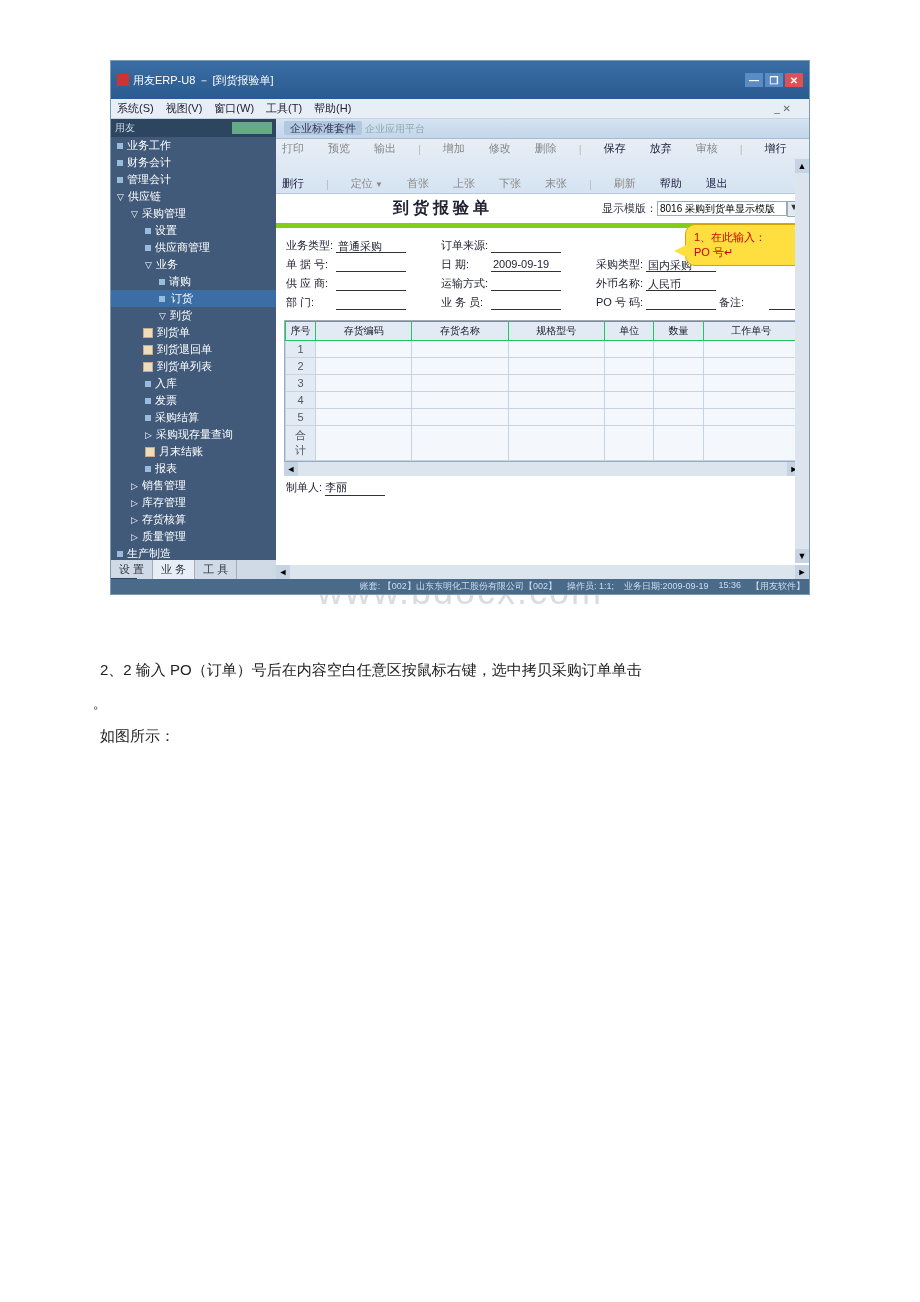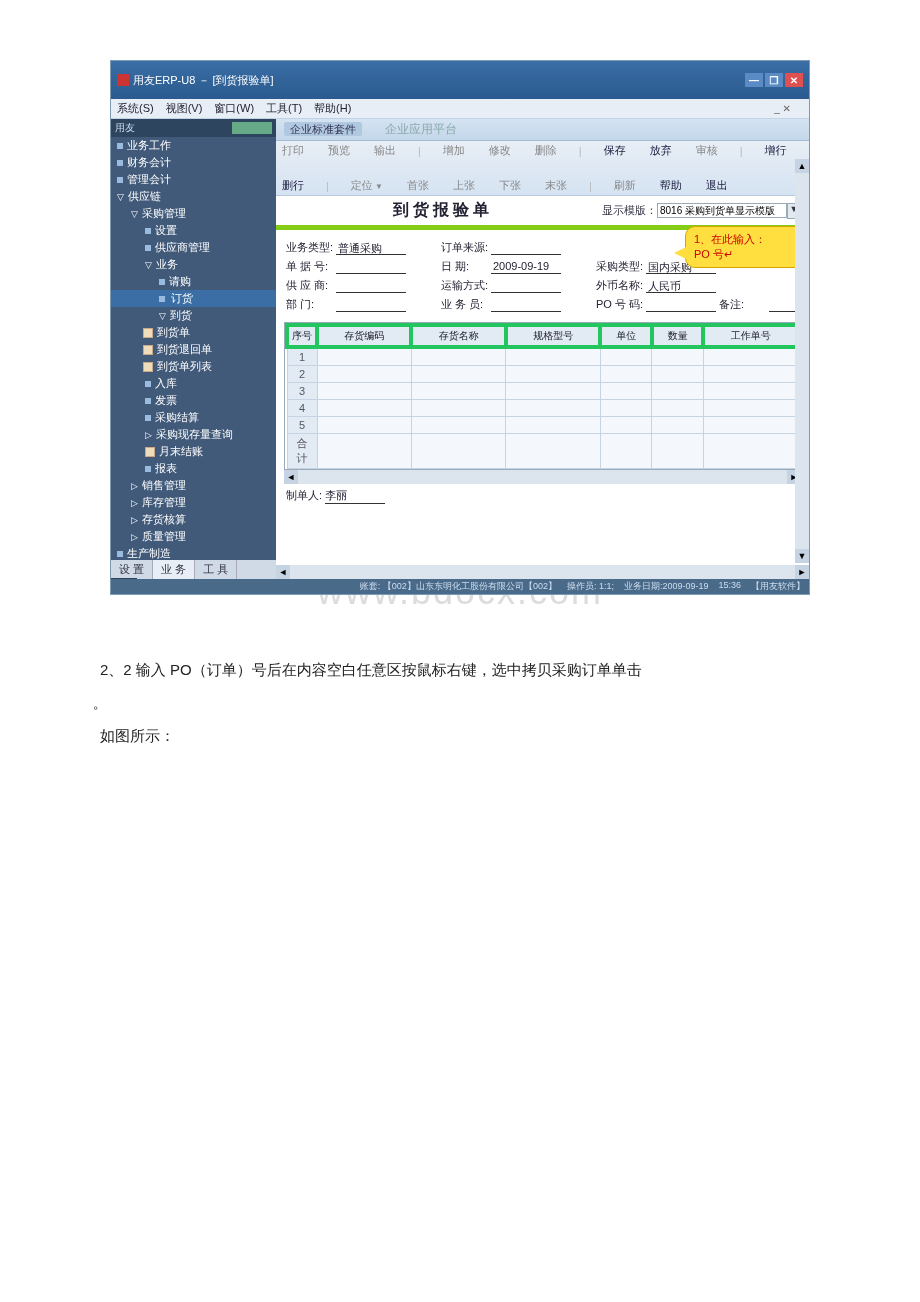--- a/index.html
+++ b/index.html
@@ -52,21 +52,21 @@
   .template-row .drop-btn { border:1px solid #9ab; background:#e4e9f0; width:14px; height:16px; font-size:9px; text-align:center; cursor:pointer; }
   .form-body { padding: 10px 10px 4px 10px; position:relative; }
   .form-grid { display: grid; grid-template-columns: repeat(3, 1fr); gap: 4px 16px; font-size: 11px; color: #223; }
   .ffield { display: flex; align-items: center; white-space: nowrap; }
   .ffield .flabel { min-width: 50px; }
   .ffield .fval { border-bottom: 1px solid #333; min-width: 70px; padding: 0 2px; height: 14px; display:inline-block; }
   .bubble { position:absolute; right:4px; top:-4px; width:120px; height:42px; background:#ffdf3f; border:1px solid #d6a400; border-radius:10px; padding:4px 8px; font-size:11px; color:#c00; display:flex; flex-direction:column; justify-content:center; }
   .bubble::before { content:""; position:absolute; left:-12px; bottom:8px; width:0; height:0; border-top:6px solid transparent; border-bottom:6px solid transparent; border-right:12px solid #ffdf3f; }
   .datatable { margin:6px 8px 0 8px; border:1px solid #9ab; font-size:11px; }
   .datatable table { border-collapse: collapse; width:100%; }
-  .datatable th { background:#e2eaf3; border:4px solid #22c55e; padding:2px 0; font-weight:normal; color:#223; text-align:center; font-size:10px; }
+  .datatable th { background:#e2eaf3; border:1px solid #22c55e; padding:2px 0; font-weight:normal; color:#223; text-align:center; font-size:10px; }
   .datatable td { border:1px solid #c5d3e2; padding:2px 4px; height:14px; background:#f4f8fc; text-align:center; color:#556; }
   .datatable td.hcol { background:#e2eaf3; width:30px; }
   .hscroll { height:14px; background:#dce4ee; margin:0 8px; display:flex; align-items:center; }
   .hscroll .arrow { width:14px; height:14px; background:#c6d3e2; display:flex; align-items:center; justify-content:center; font-size:9px; cursor:pointer; }
   .hscroll .track { flex:1; }
   .maker-row { padding:4px 10px; font-size:11px; color:#223; }
   .maker-row .fval { border-bottom:1px solid #333; display:inline-block; min-width:60px; }
   .vscroll-stub { position:absolute; right:0; top:40px; bottom:16px; width:14px; background:#dce4ee; display:flex; flex-direction:column; }
   .vscroll-stub .arrow { height:14px; background:#c6d3e2; display:flex; align-items:center; justify-content:center; font-size:9px; }
   .vscroll-stub .track { flex:1; }
@@ -222,21 +222,21 @@
             <div class="tab">设 置</div>
             <div class="tab active">业 务</div>
             <div class="tab">工 具</div>
           </div>
           <div class="status-strip" style="position:absolute;bottom:-14px;">取消</div>
         </div>
 
         <div class="mainpane">
           <div class="suite-tab">
             <span class="suite-label">企业标准套件</span>
-            <span style="color:#8aa;font-size:12px;margin-left:20px;">企业应用平台</span>
+            <span style="color:#8aa;font-size:10px;margin-left:0;">企业应用平台</span>
           </div>
 
           <div class="toolbar">
             <span class="tbtn">打印</span>
             <span class="tbtn">预览</span>
             <span class="tbtn">输出</span>
             <span class="sep">|</span>
             <span class="tbtn">增加</span>
             <span class="tbtn">修改</span>
             <span class="tbtn">删除</span>

